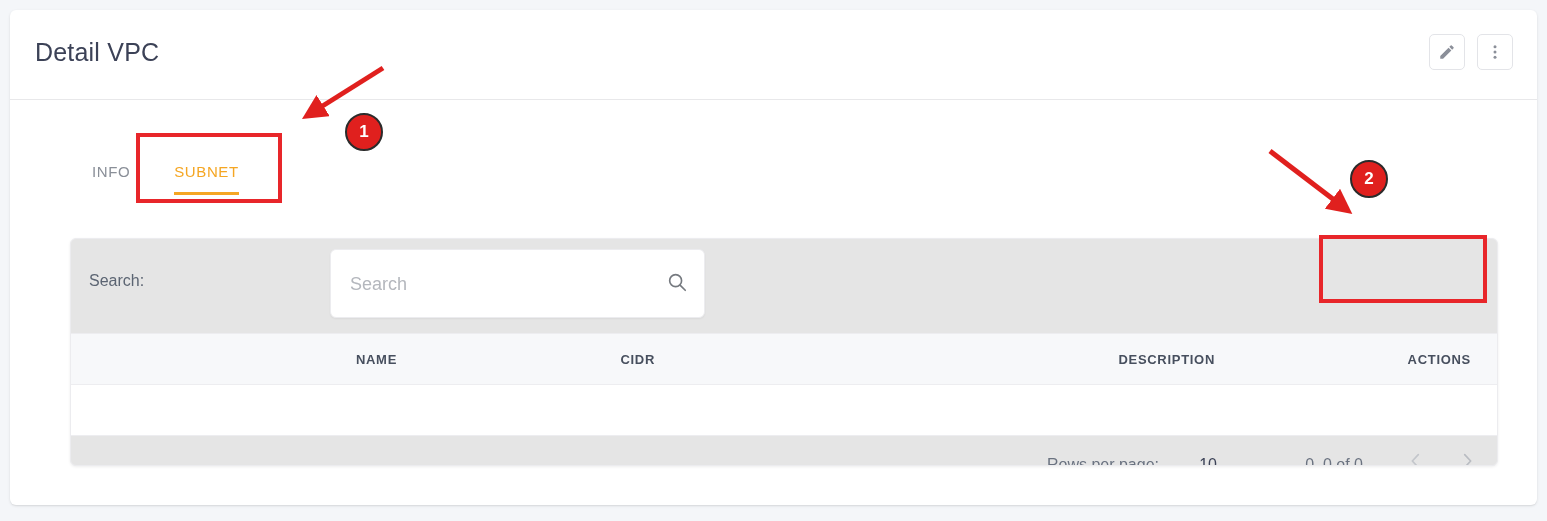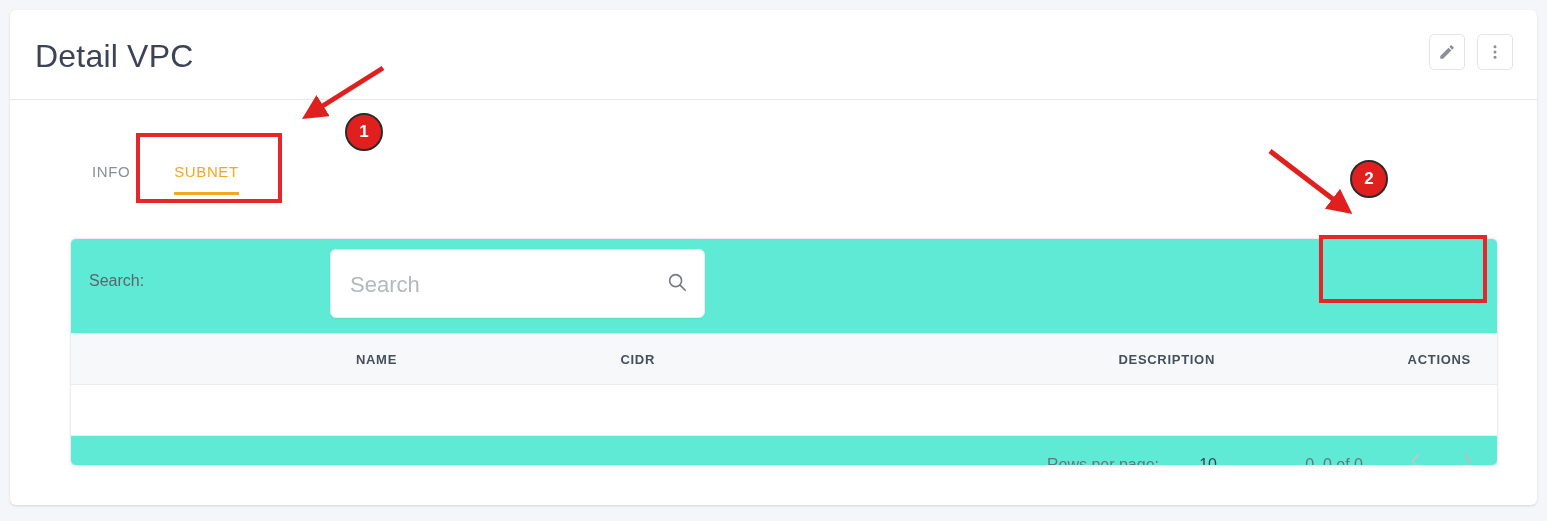--- a/index.html
+++ b/index.html
@@ -34,21 +34,21 @@
   .card-header {
     position: relative;
     height: 90px;
     border-bottom: 1px solid #e8e8ea;
     box-sizing: border-box;
   }
   .card-title {
     position: absolute;
     left: 25px;
     top: 28px;
-    font-size: 32px;
+    font-size: 25px;
     color: #3c4257;
     letter-spacing: 0.2px;
   }
   .header-actions {
     position: absolute;
     right: 24px;
     top: 24px;
     display: flex;
     gap: 12px;
   }
@@ -96,21 +96,21 @@
     background: #f5a623;
   }
 
   
   .table-card {
     position: absolute;
     left: 60px;
     top: 228px;
     width: 1428px;
     height: 228px;
-    background: #5eead4;
+    background: #e5e5e5;
     border: 1px solid #ececef;
     border-radius: 6px;
     box-shadow: 0 1px 3px rgba(0,0,0,0.07);
     box-sizing: border-box;
     overflow: hidden;
   }
 
   
   .search-row {
     position: relative;
@@ -161,21 +161,21 @@
     background: #fff;
   }
   .search-input {
     position: absolute;
     left: 17px;
     top: 0;
     width: 290px;
     height: 67px;
     border: none;
     outline: none;
-    font-size: 22px;
+    font-size: 18px;
     color: #3c4257;
     font-family: inherit;
     background: transparent;
   }
   .search-input::placeholder { color: #b4b7bd; }
   .search-icon {
     position: absolute;
     right: 16px;
     top: 21px;
     cursor: pointer;

